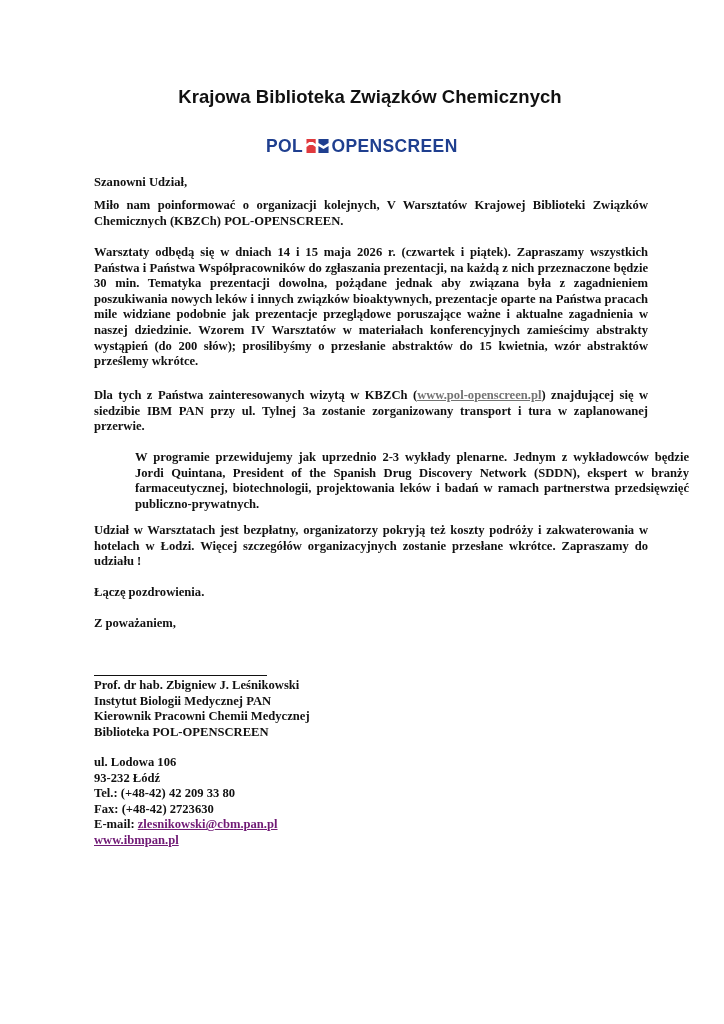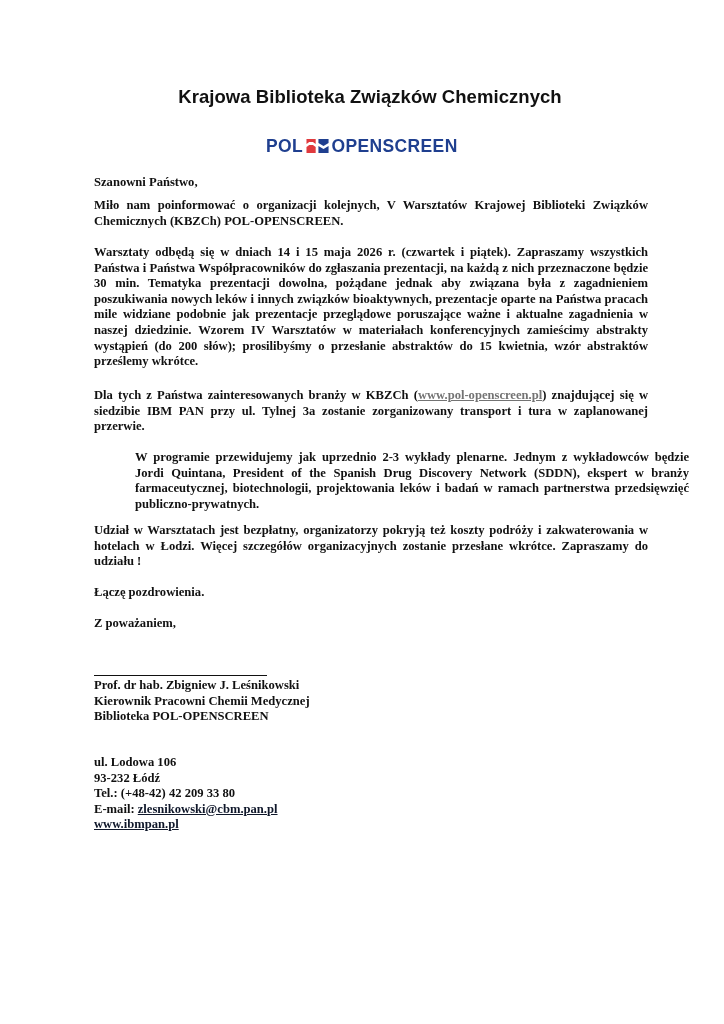--- a/index.html
+++ b/index.html
@@ -66,21 +66,21 @@
       line-height: 15.6px;
       color: #111111;
       text-align: justify;
     }
     .para.left { text-align: left; }
     .link-teal {
       color: #737373;
       text-decoration: underline;
     }
     .link-blue {
-      color: #0f172a;
+      color: #701a75;
       text-decoration: underline;
     }
     .rule {
       position: absolute;
       left: 86px;
       top: 675px;
       width: 173px;
       height: 0;
       border-top: 1px solid #111111;
     }
@@ -104,46 +104,48 @@
         <path d="M1 1 L11 1 L11 6 L8 4 L4 4 L1 6 Z" fill="#e03a3e"></path>
         <path d="M1 9 L4 7 L8 7 L11 9 L11 15 L1 15 Z" fill="#e03a3e"></path>
 
         <path d="M14 1 L25 1 L25 5 L19.5 8 L14 5 Z" fill="#1f3f8f"></path>
         <path d="M14 8 L19.5 11 L25 8 L25 15 L14 15 Z" fill="#1f3f8f"></path>
       </svg>
     </span>
     <span>OPENSCREEN</span>
   </div>
 
-  <p class="para left" style="top:175px;">Szanowni Państwo,</p>
+  <p class="para left" style="top:175px;">Szanowni Udział,</p>
 
   <p class="para" style="top:198px;">Miło nam poinformować o organizacji kolejnych, V Warsztatów Krajowej Biblioteki Związków Chemicznych (KBZCh) POL-OPENSCREEN.</p>
 
   <p class="para" style="top:245px;">Warsztaty odbędą się w dniach 14 i 15 maja 2026 r. (czwartek i piątek). Zapraszamy wszystkich Państwa i Państwa Współpracowników do zgłaszania prezentacji, na każdą  z nich przeznaczone będzie 30 min. Tematyka prezentacji dowolna, pożądane jednak aby związana była z zagadnieniem poszukiwania nowych leków i innych związków bioaktywnych, prezentacje oparte na Państwa pracach mile widziane podobnie jak prezentacje przeglądowe poruszające ważne i aktualne zagadnienia w naszej dziedzinie. Wzorem IV Warsztatów w materiałach konferencyjnych zamieścimy abstrakty wystąpień (do 200 słów); prosilibyśmy o przesłanie abstraktów do 15 kwietnia, wzór abstraktów prześlemy wkrótce.</p>
 
-  <p class="para" style="top:388px;"><span>Dla tych z Państwa zainteresowanych branży w KBZCh (</span><a class="link-teal">www.pol-openscreen.pl</a><span>) znajdującej się w siedzibie IBM PAN przy ul. Tylnej 3a zostanie zorganizowany transport i tura w zaplanowanej przerwie.</span></p>
+  <p class="para" style="top:388px;"><span>Dla tych z Państwa zainteresowanych wizytą w KBZCh (</span><a class="link-teal">www.pol-openscreen.pl</a><span>) znajdującej się w siedzibie IBM PAN przy ul. Tylnej 3a zostanie zorganizowany transport i tura w zaplanowanej przerwie.</span></p>
 
   <p class="para" style="top:450px;margin-left:41px;">W programie przewidujemy jak uprzednio 2-3 wykłady plenarne. Jednym z wykładowców będzie Jordi Quintana, President of the Spanish Drug Discovery Network (SDDN), ekspert w branży farmaceutycznej, biotechnologii, projektowania leków i badań w ramach partnerstwa przedsięwzięć  publiczno-prywatnych.</p>
 
   <p class="para" style="top:523px;">Udział w Warsztatach jest bezpłatny, organizatorzy pokryją też koszty podróży i zakwaterowania w hotelach w Łodzi. Więcej szczegółów organizacyjnych zostanie przesłane wkrótce. Zapraszamy do udziału !</p>
 
   <p class="para left" style="top:585px;">Łączę pozdrowienia.</p>
 
   <p class="para left" style="top:616px;">Z poważaniem,</p>
 
 
   <div class="rule"></div>
 
   <div class="para left" style="top:678px;">
     <span class="line">Prof. dr hab. Zbigniew J. Leśnikowski</span>
+    <span class="line">Instytut Biologii Medycznej PAN</span>
     <span class="line">Kierownik Pracowni Chemii Medycznej</span>
     <span class="line">Biblioteka POL-OPENSCREEN</span>
   </div>
 
   <div class="para left" style="top:755px;">
     <span class="line">ul. Lodowa 106</span>
     <span class="line">93-232 Łódź</span>
     <span class="line">Tel.: (+48-42)  42 209 33 80</span>
+    <span class="line">Fax: (+48-42) 2723630</span>
     <span class="line"><span>E-mail: </span><a class="link-blue">zlesnikowski@cbm.pan.pl</a></span>
     <span class="line"><a class="link-blue">www.ibmpan.pl</a></span>
   </div>
 
 </div>
 
 </body></html>

